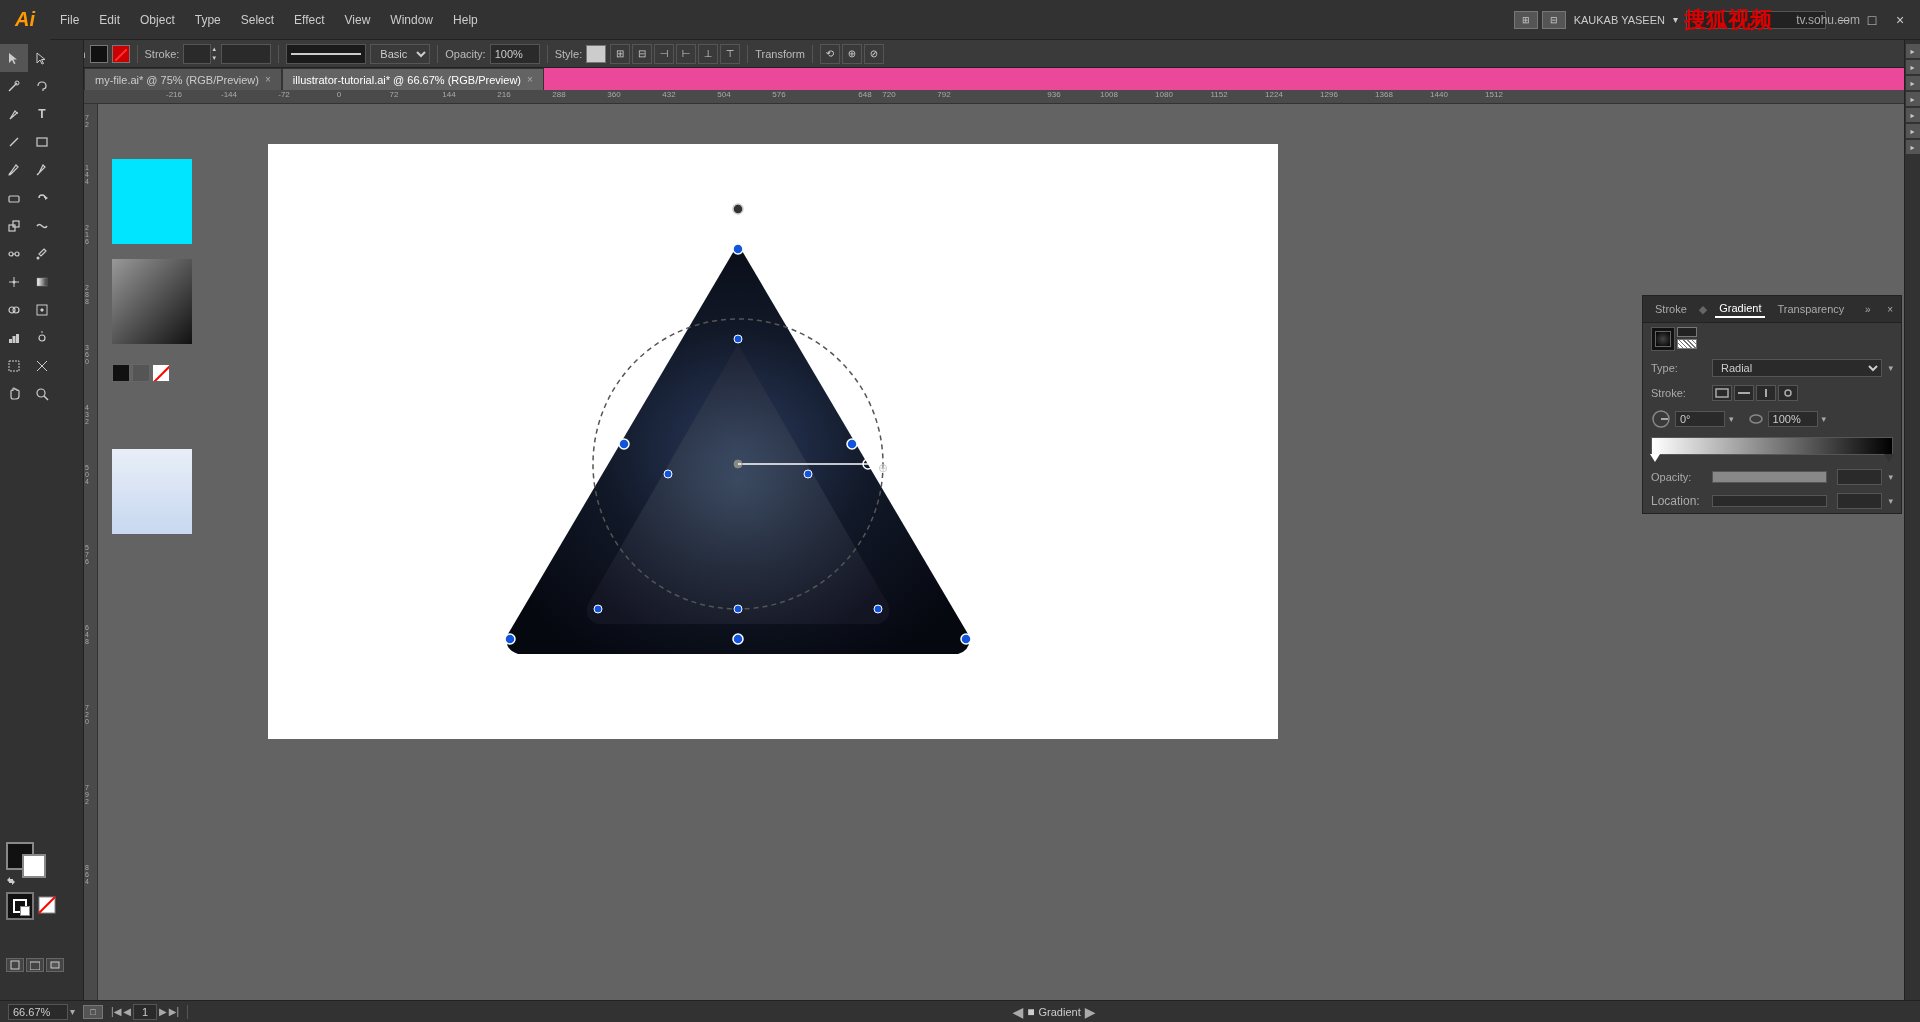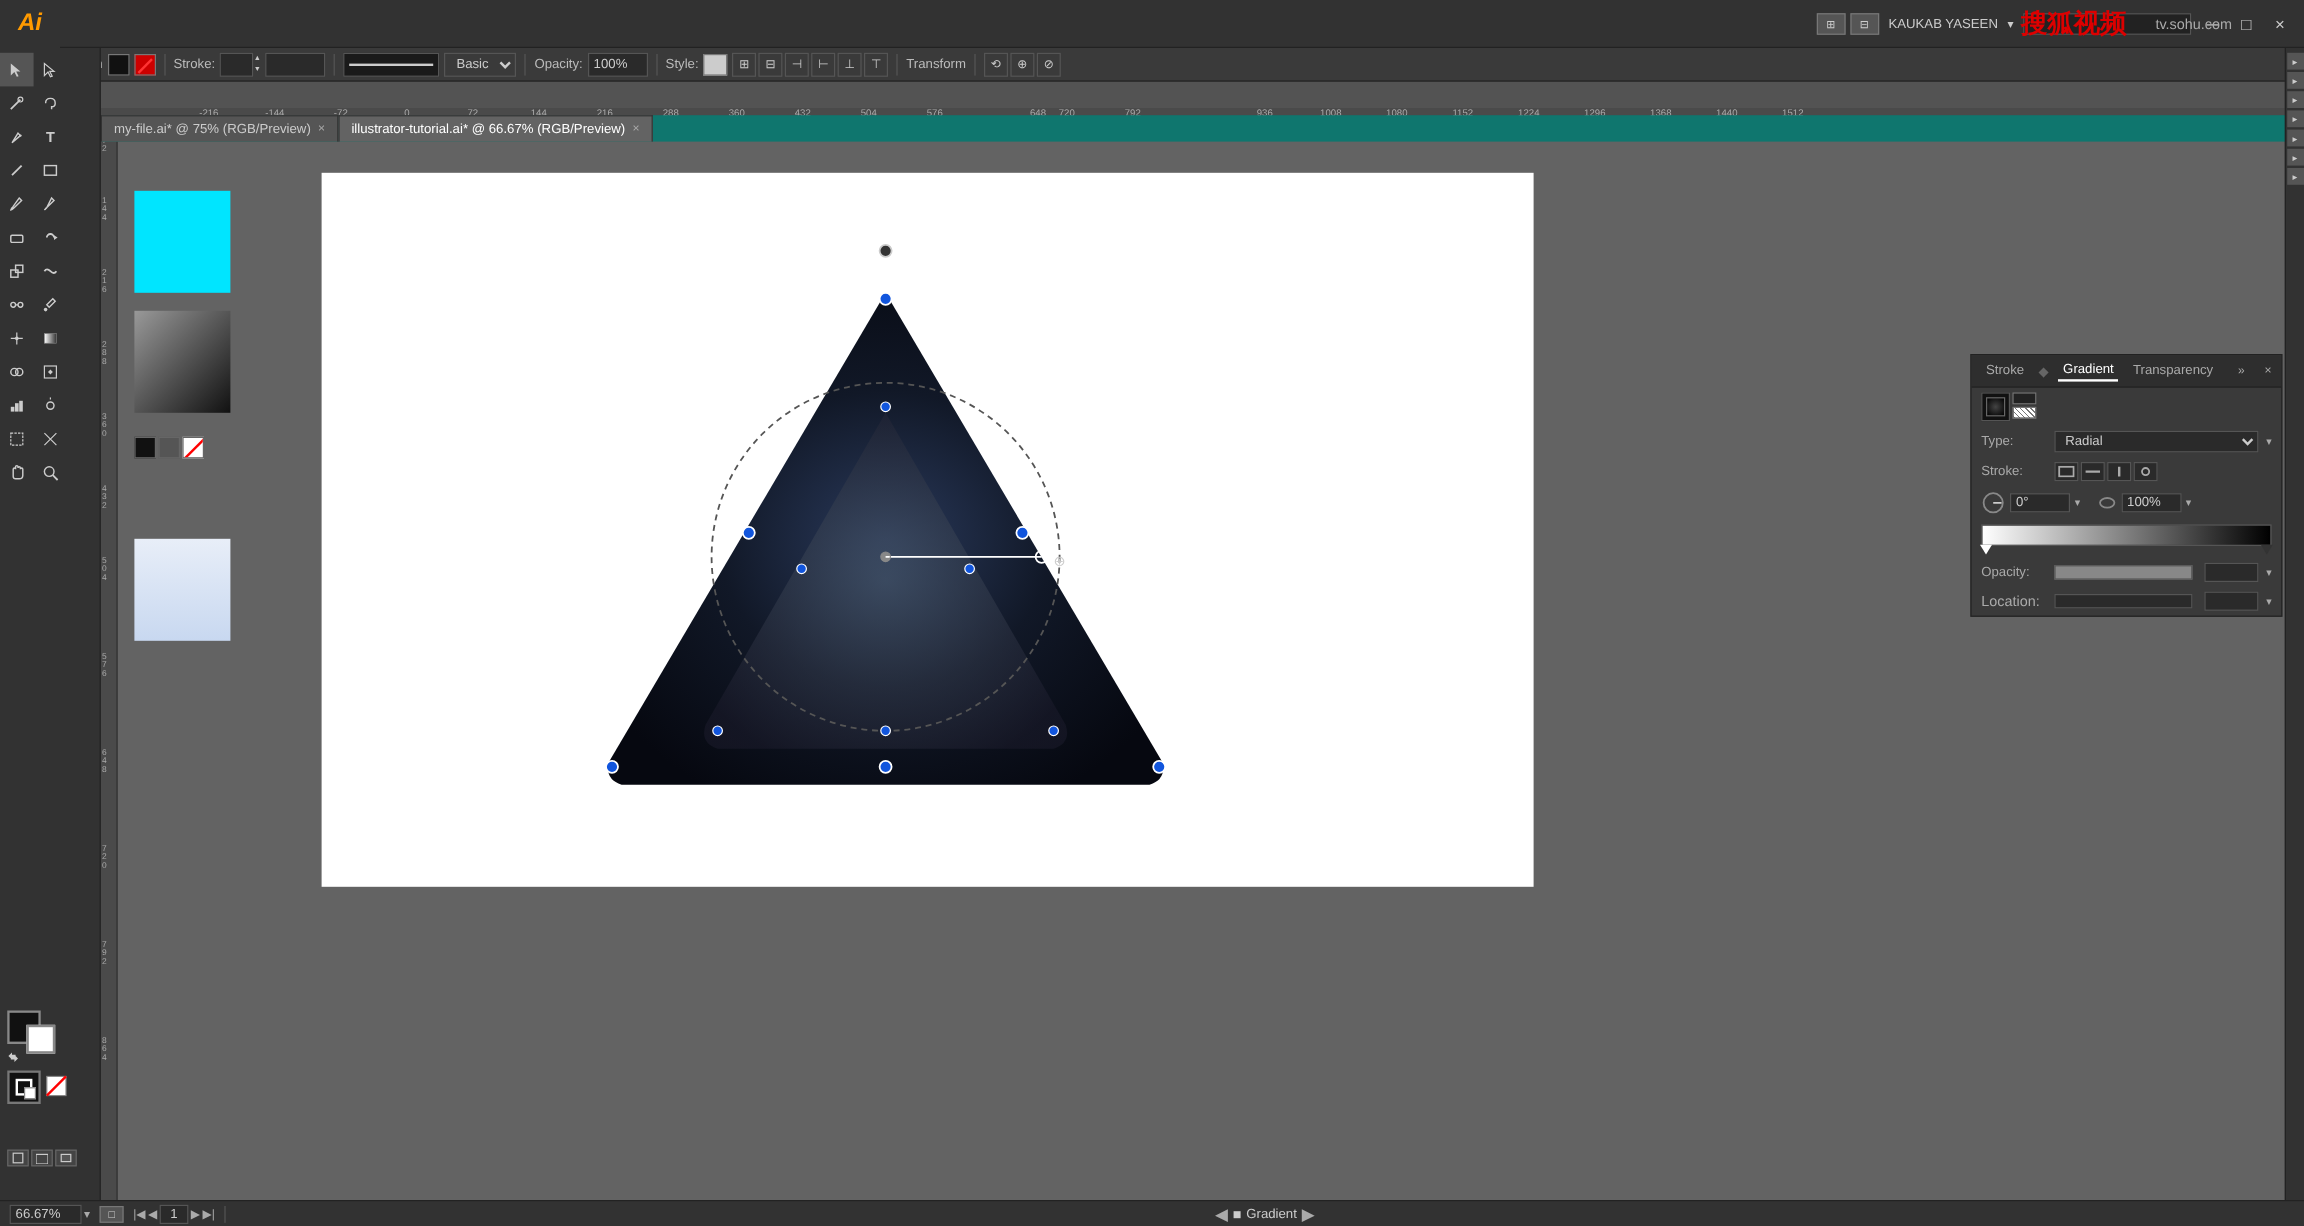--- a/index.html
+++ b/index.html
@@ -32,21 +32,21 @@
     .opt-sep { width: 1px; height: 18px; background: #555; margin: 0 3px; }
     .opt-btn { background: #3a3a3a; border: 1px solid #555; color: #ccc; padding: 1px 5px; font-size: 11px; height: 20px; cursor: pointer; white-space: nowrap; }
     .opt-swatch { width: 18px; height: 18px; background: #000; border: 1px solid #777; cursor: pointer; }
     .opt-swatch-red { width: 18px; height: 18px; background: #c00; border: 1px solid #777; cursor: pointer; position: relative; }
     .stroke-preview { width: 80px; height: 20px; background: #1a1a1a; border: 1px solid #555; display: flex; align-items: center; padding: 0 4px; }
     .stroke-line { flex: 1; height: 2px; background: #ccc; }
 
     
     #tabs-bar {
       position: absolute; top: 68px; left: 84px; right: 0; height: 22px;
-      background: #0f766e; display: flex; align-items: flex-end; z-index: 99; margin-top: 28px;
+      background: #ec4899; display: flex; align-items: flex-end; z-index: 99;
     }
     .tab { height: 22px; background: #555; border: 1px solid #333; border-bottom: none; padding: 0 10px; display: flex; align-items: center; font-size: 11px; color: #ccc; cursor: pointer; white-space: nowrap; gap: 6px; }
     .tab.active { background: #636363; color: #fff; }
     .tab-close { font-size: 10px; color: #aaa; cursor: pointer; }
 
     
     #ruler-top {
       position: absolute; top: 90px; left: 84px; right: 0; height: 14px;
       background: #4a4a4a; border-bottom: 1px solid #333; z-index: 98;
       overflow: hidden;
@@ -124,20 +124,31 @@
     .status-playback { display: flex; align-items: center; gap: 4px; }
     .play-btn { font-size: 14px; cursor: pointer; color: #aaa; }
     .icon-btn { width: 20px; height: 20px; background: #3a3a3a; border: 1px solid #555; cursor: pointer; display: flex; align-items: center; justify-content: center; font-size: 10px; color: #ccc; }
   </style>
 </head>
 <body>
 
 <div id="menu-bar">
   <div id="ai-logo">
     <span>Ai</span>
+  </div>
+  <div class="menu-items">
+    <div class="menu-item">File</div>
+    <div class="menu-item">Edit</div>
+    <div class="menu-item">Object</div>
+    <div class="menu-item">Type</div>
+    <div class="menu-item">Select</div>
+    <div class="menu-item">Effect</div>
+    <div class="menu-item">View</div>
+    <div class="menu-item">Window</div>
+    <div class="menu-item">Help</div>
   </div>
   <div class="menu-right">
 
     <div style="display:flex;align-items:center;gap:4px;">
       <div style="width:24px;height:18px;background:#555;border:1px solid #777;display:flex;align-items:center;justify-content:center;font-size:9px;cursor:pointer;">⊞</div>
       <div style="width:24px;height:18px;background:#555;border:1px solid #777;display:flex;align-items:center;justify-content:center;font-size:9px;cursor:pointer;">⊟</div>
     </div>
     <span style="color:#ccc;font-size:11px;">KAUKAB YASEEN</span>
     <span style="font-size:10px;cursor:pointer;">▾</span>
     <input class="search-box" type="text" style="">

